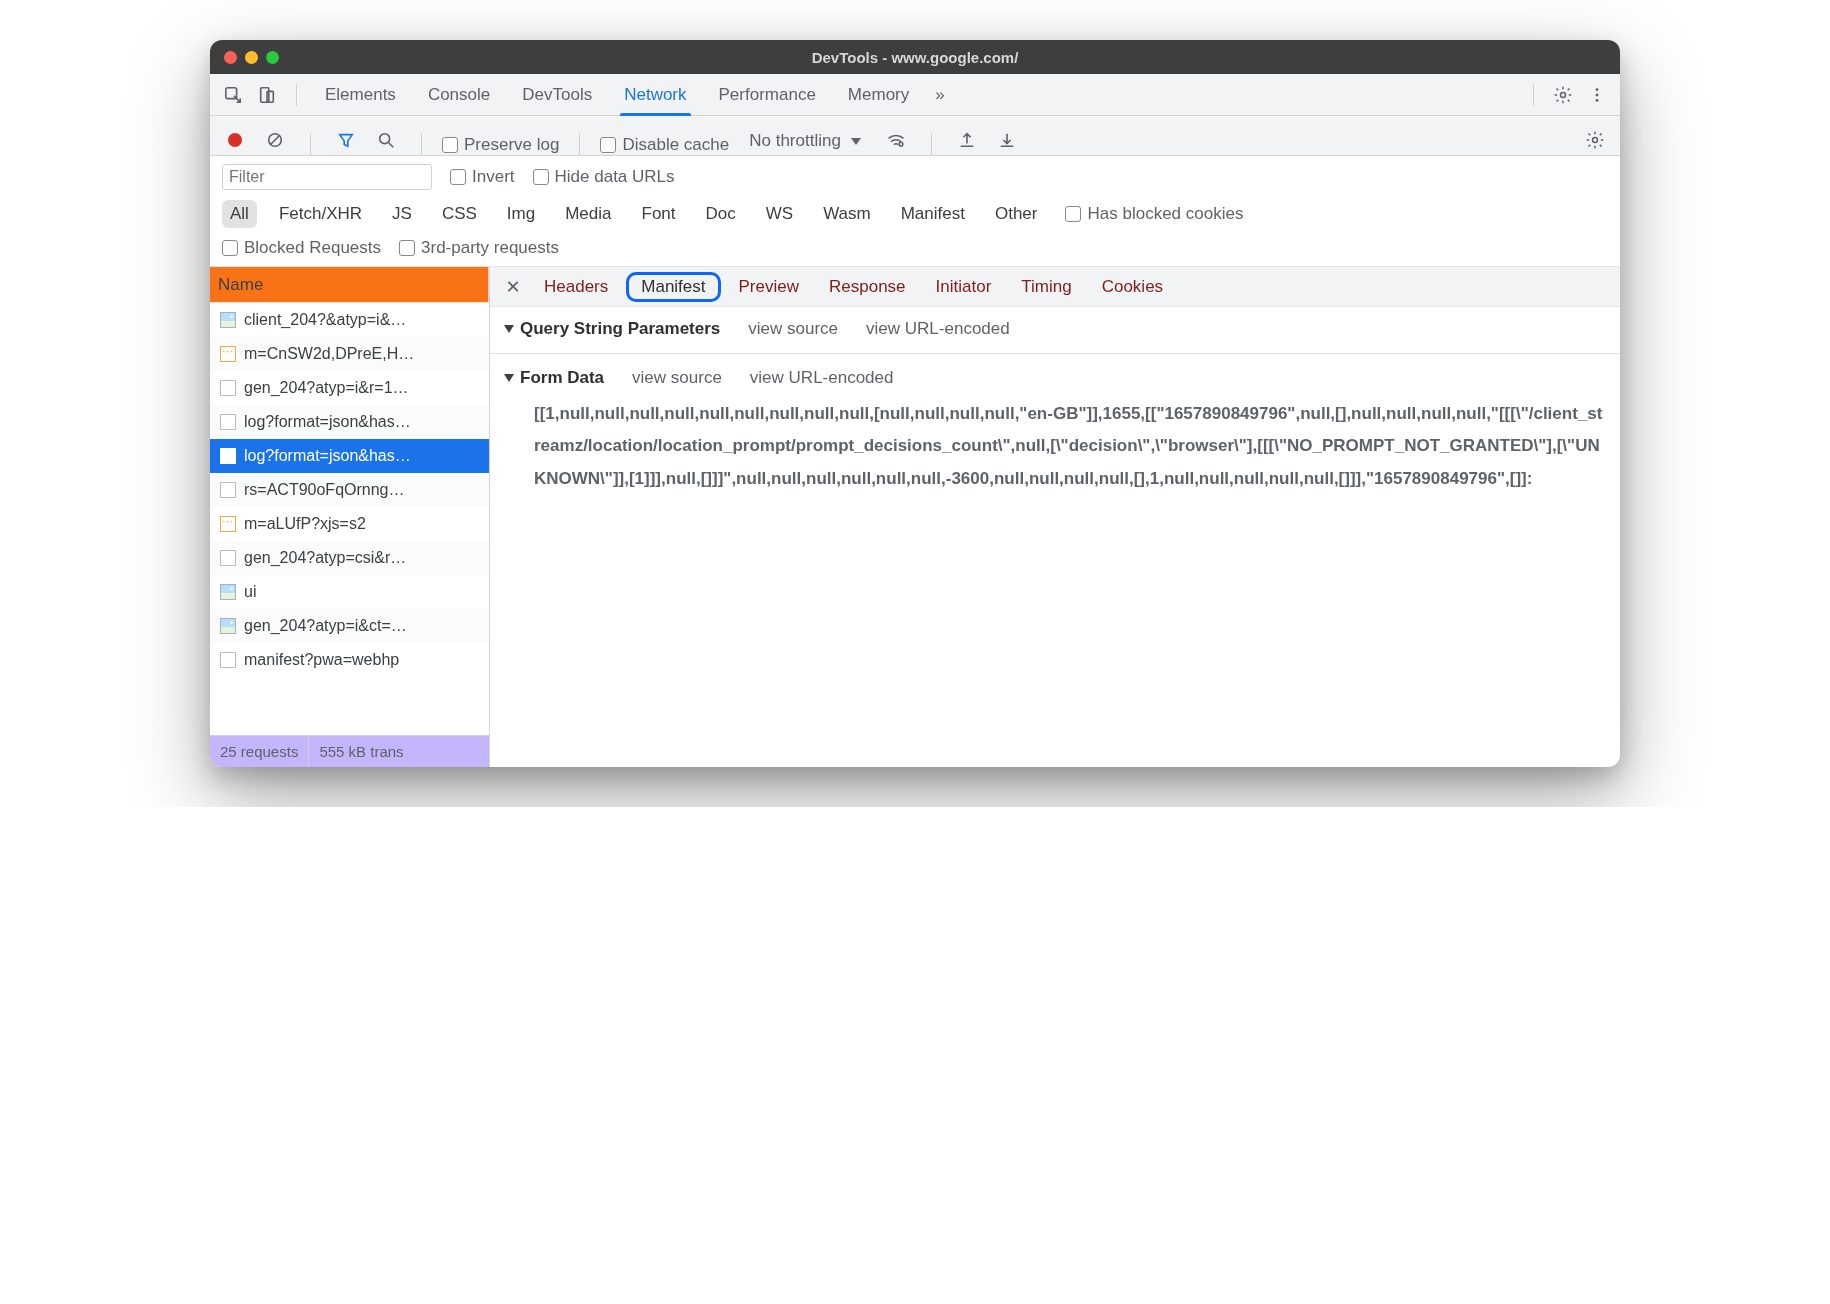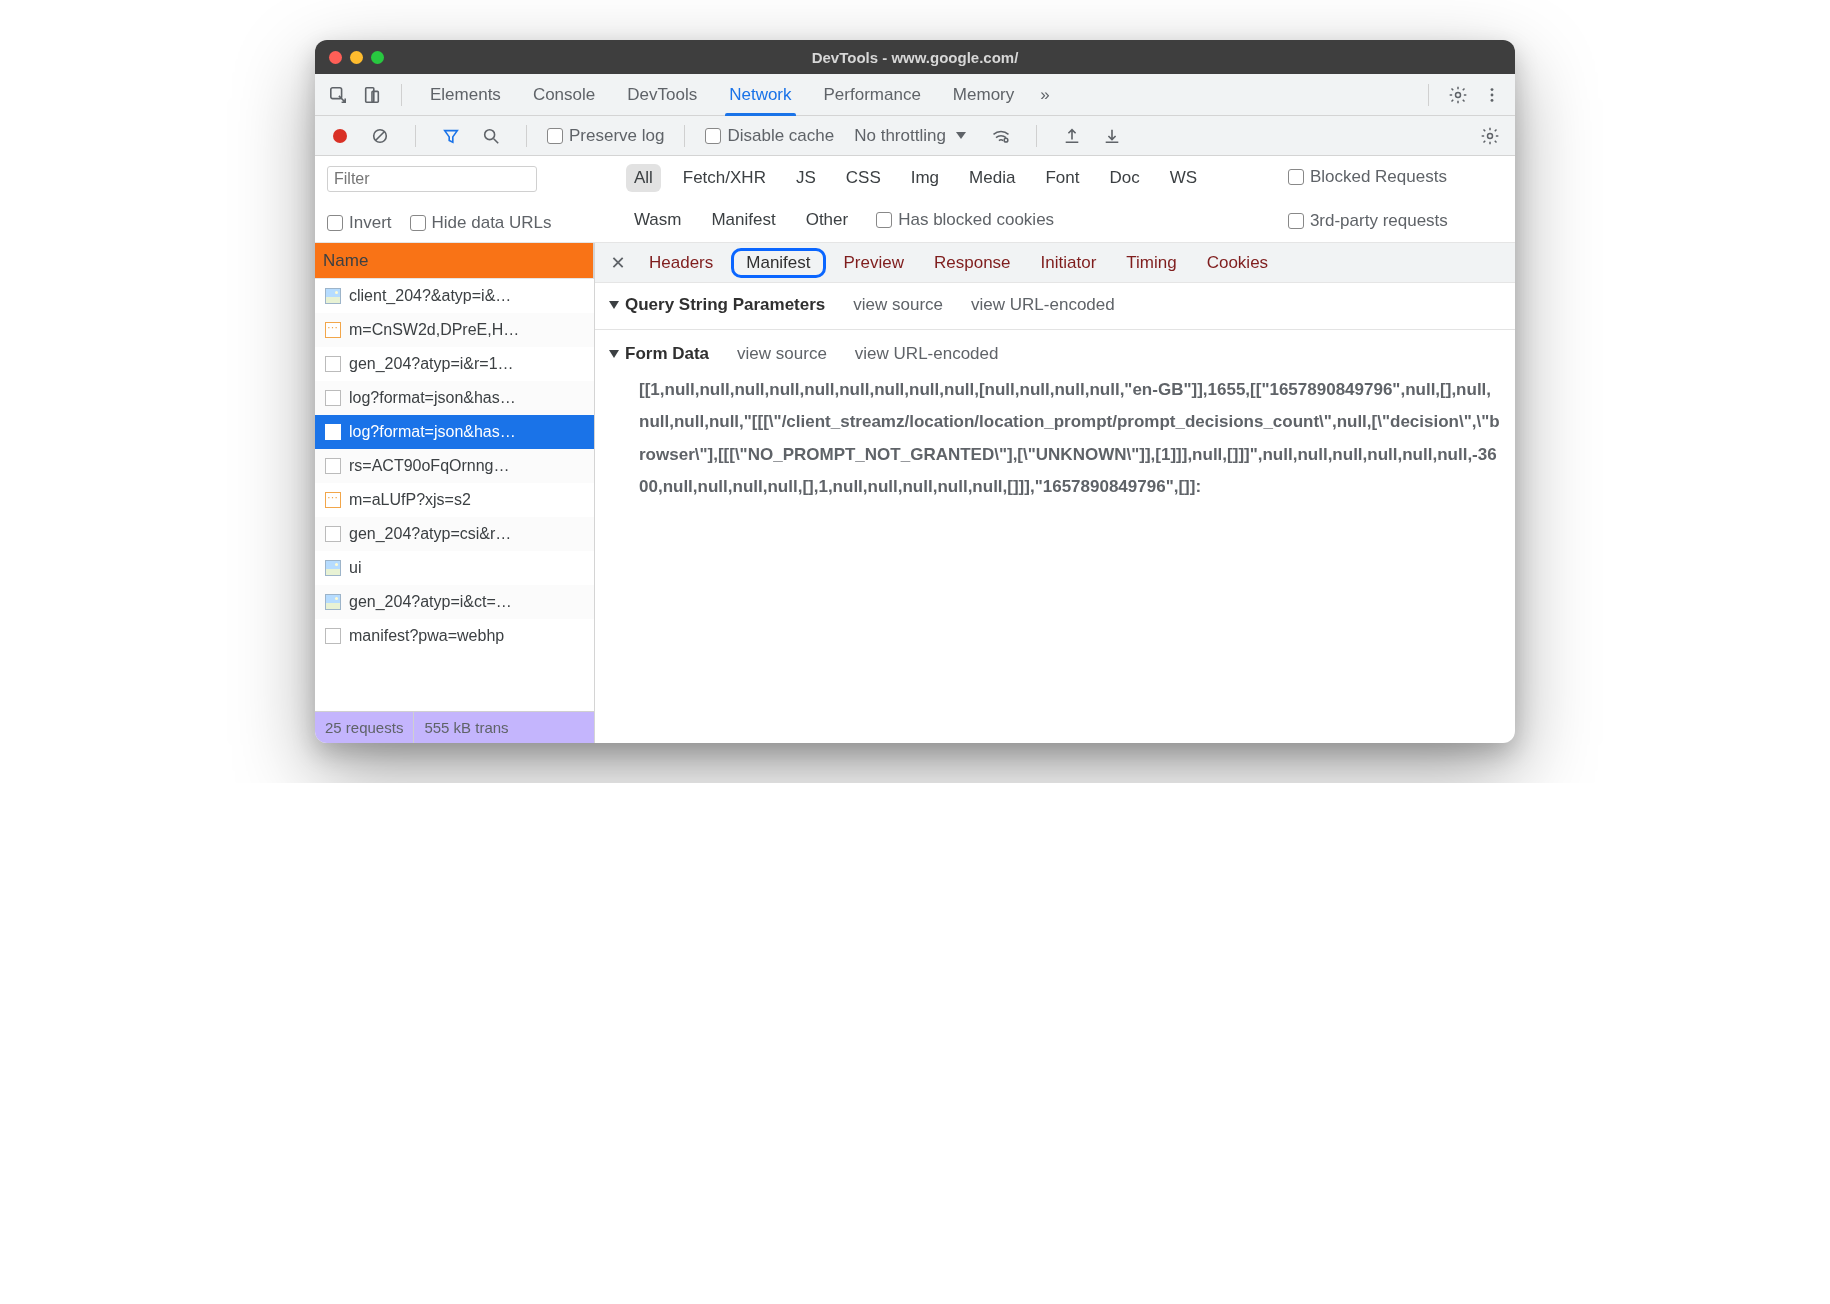--- a/index.html
+++ b/index.html
@@ -5,21 +5,21 @@
   * { box-sizing: border-box; margin: 0; padding: 0; }
   body {
     font-family: -apple-system, BlinkMacSystemFont, "Segoe UI", Helvetica, Arial, sans-serif;
     background: #fff;
     display: flex;
     justify-content: center;
     align-items: flex-start;
     padding: 40px;
   }
   .window {
-    width: 1200px;
+    width: 1410px;
     border-radius: 12px;
     overflow: hidden;
     box-shadow: 0 30px 80px rgba(0,0,0,0.35), 0 10px 25px rgba(0,0,0,0.2);
     background: #fff;
     display: flex;
     flex-direction: column;
   }
   .titlebar {
     background: #3e3e3e;
     height: 34px;
@@ -54,39 +54,39 @@
     color: #5f6368; cursor: pointer; position: relative; font-size: 17px;
   }
   .tab.active { color: #1a73e8; }
   .tab.active::after {
     content:""; position:absolute; bottom:0; left:10px; right:10px;
     height:3px; background:#1a73e8; border-radius:2px 2px 0 0;
   }
   .tool-spacer { flex: 1; }
 
   .toolbar2 {
-    display:flex; align-items:center; height:40px; padding:0 10px;
+    display:flex; align-items:flex-end; height:40px; padding:0 10px;
     border-bottom:1px solid #d4d4d4; background:#f1f3f4; gap:10px;
     color:#5f6368; font-size:17px;
   }
   .rec { width:14px; height:14px; border-radius:50%; background:#d93025; }
   .chk { display:inline-flex; align-items:center; gap:6px; cursor:pointer; }
   .chk .box { width:16px; height:16px; border:1.5px solid #888; border-radius:3px; background:#fff; }
   .select {
     display:inline-flex; align-items:center; gap:10px;
     padding:4px 10px; border-radius:4px; cursor:pointer;
   }
   .triangle-down {
     width:0; height:0; border-left:5px solid transparent; border-right:5px solid transparent;
     border-top:7px solid #5f6368;
   }
 
   .filter-bar {
     background:#fff; border-bottom:1px solid #e5e5e5; padding:8px 12px;
-    display:flex; gap:10px; font-size:17px; color:#5f6368;
+    display:flex; flex-direction:column; gap:10px; font-size:17px; color:#5f6368;
   }
   .filter-row { display:flex; align-items:center; gap:18px; flex-wrap:wrap; }
   .filter-input {
     width:210px; height:26px; border:1px solid #d0d0d0; border-radius:3px;
     padding:2px 6px; font-size:16px; color:#5f6368; outline:none;
   }
   .type-filter {
     padding:4px 8px; border-radius:6px; cursor:pointer; color:#3c4043;
   }
   .type-filter.active { background:#e2e2e2; }

